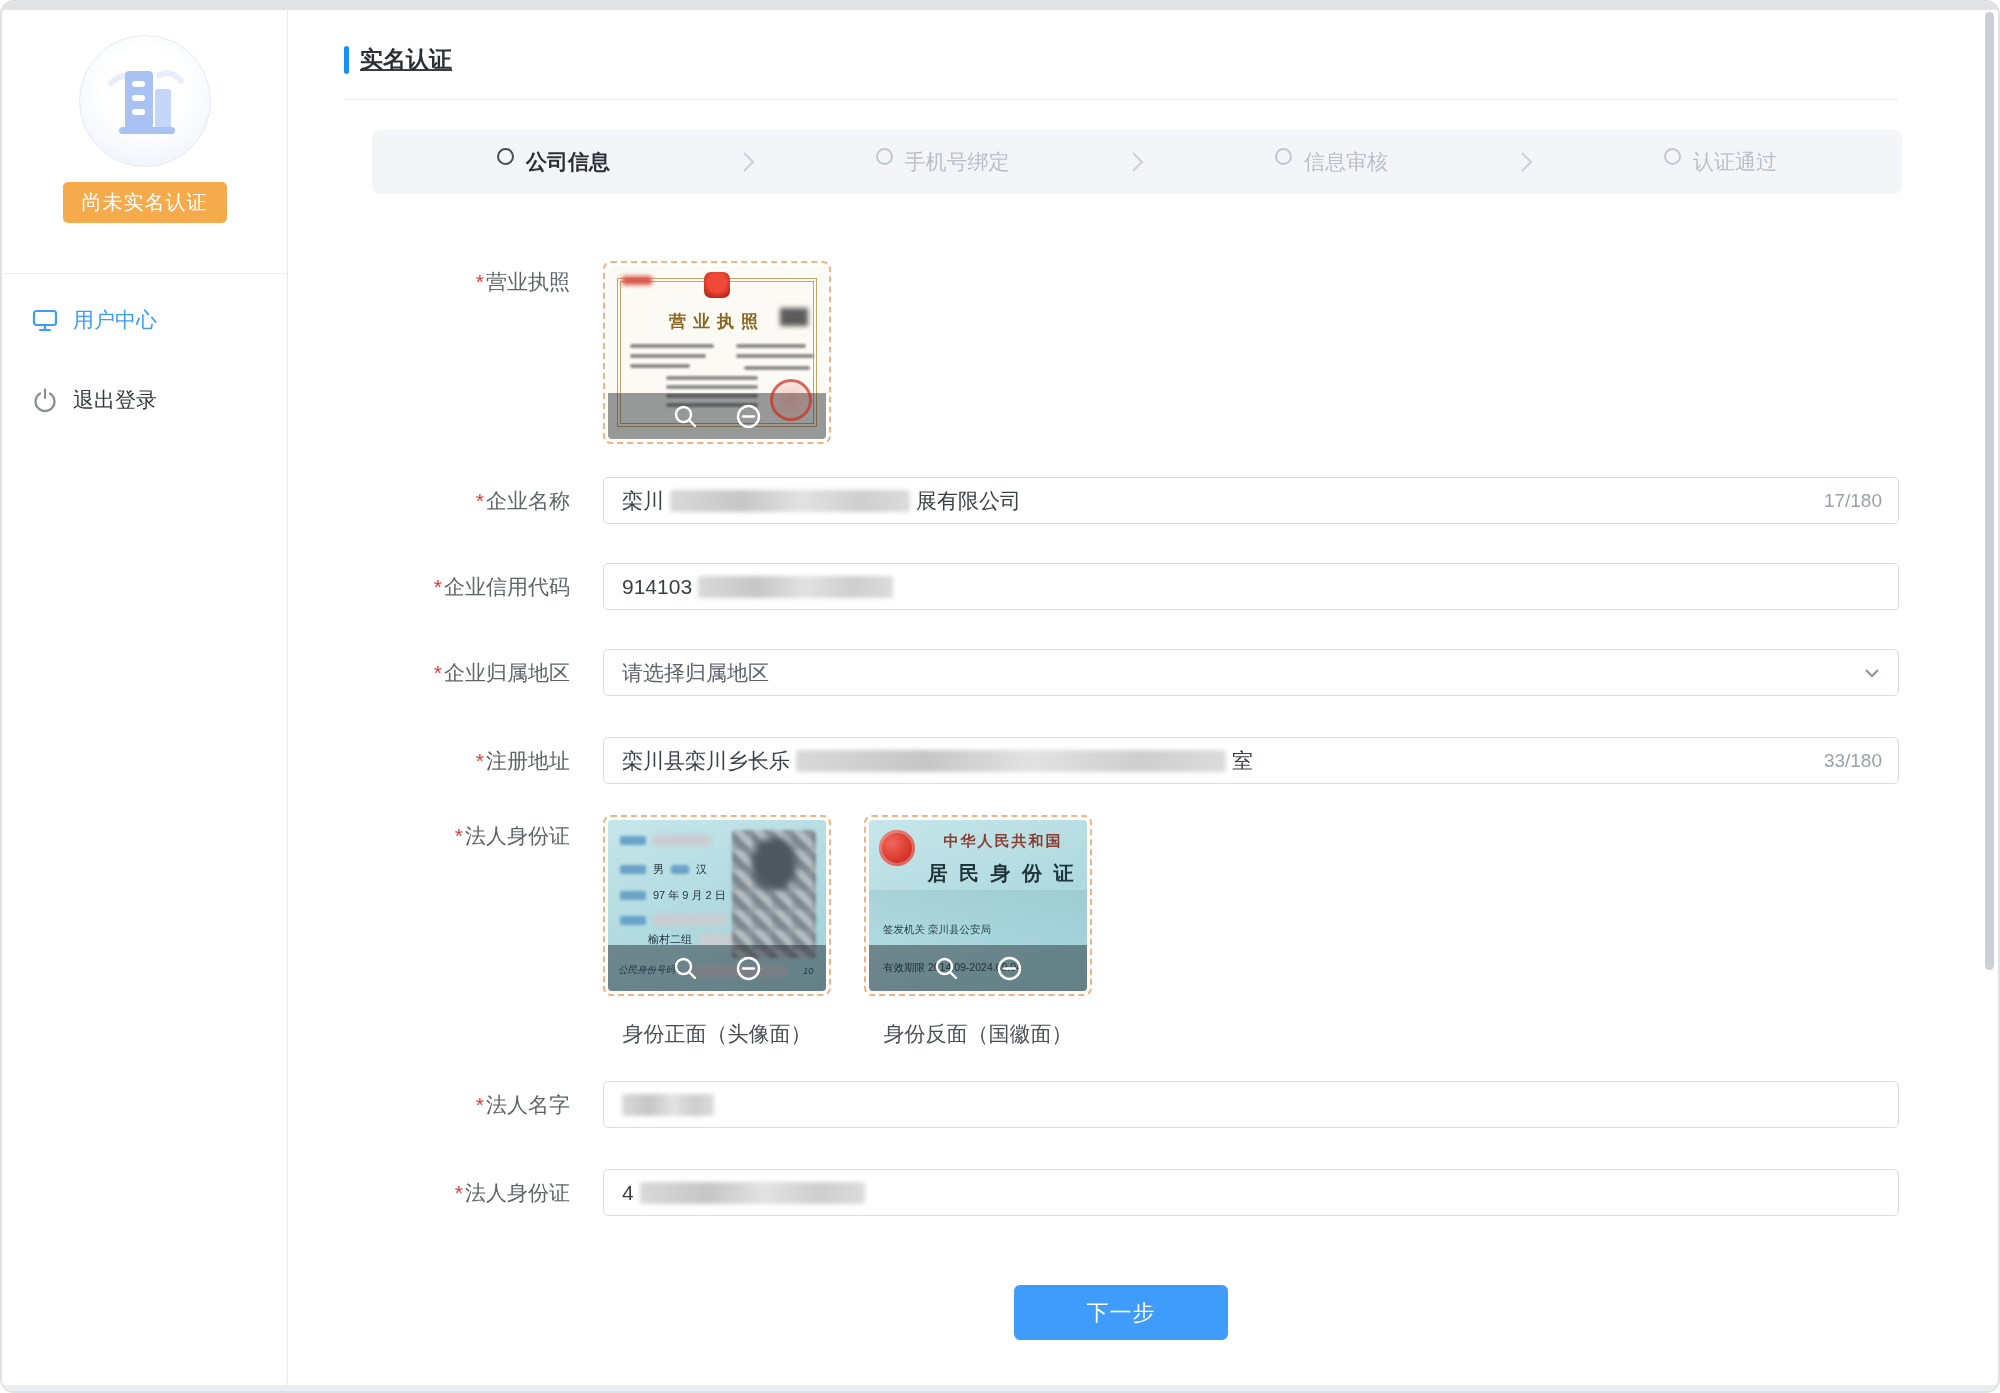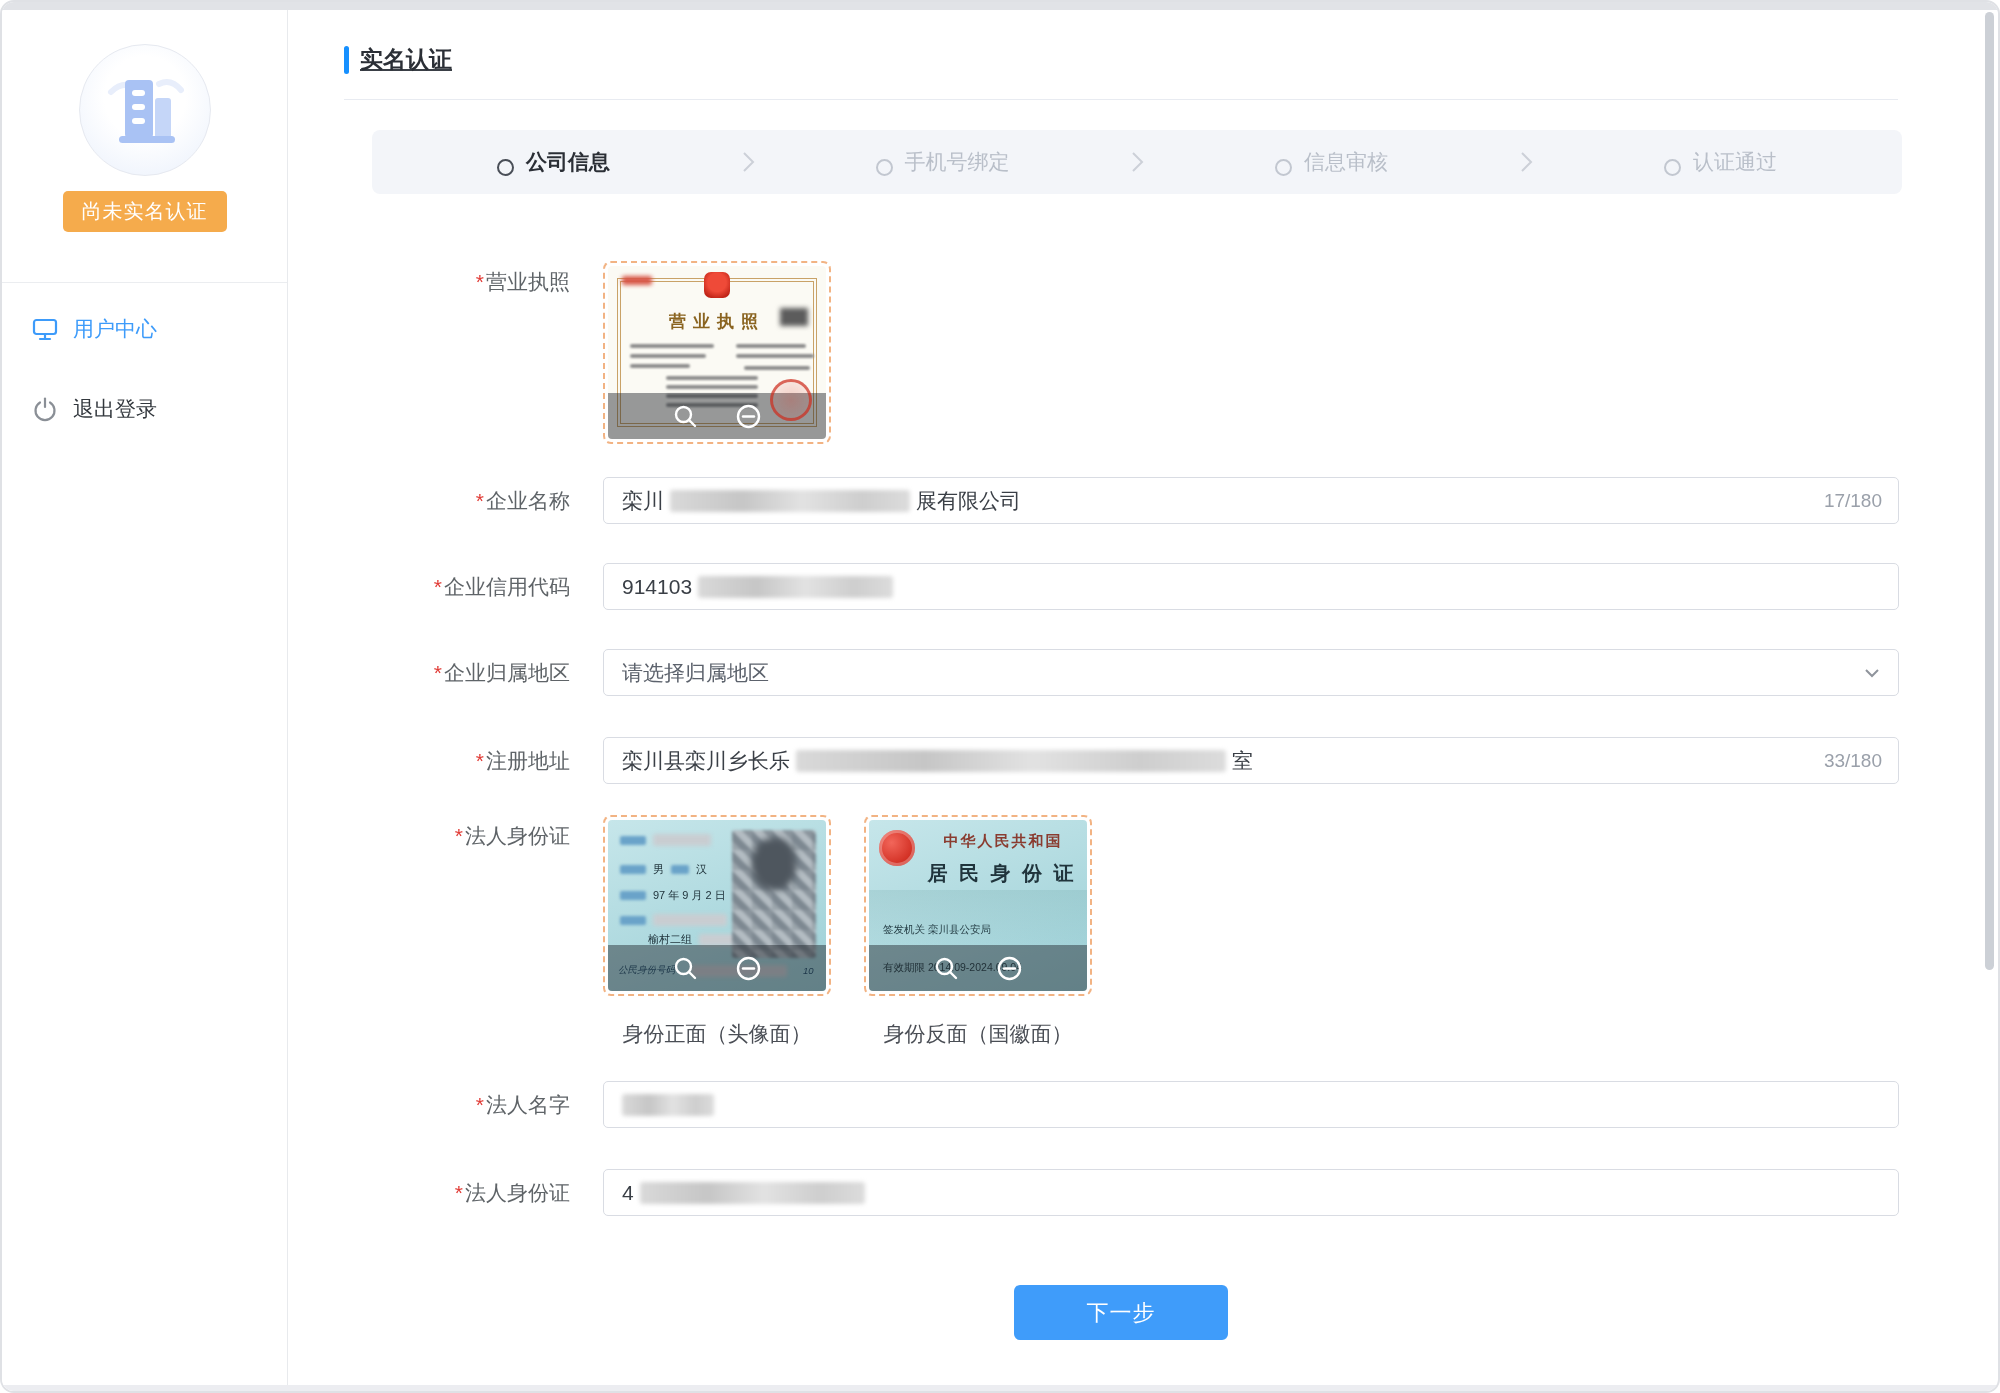--- a/index.html
+++ b/index.html
@@ -12,21 +12,21 @@
   .window {
     position:relative; width:2000px; height:1393px;
     border:2px solid #dfe1e5; border-radius:14px; overflow:hidden;
     display:flex; flex-direction:column; background:#fff;
   }
   .chrome-strip { height:8px; background:#e1e3e7; flex:0 0 auto; }
   .bottom-strip { position:absolute; left:0; right:0; bottom:0; height:6px; background:#eceDF1; background:#ecedf1; }
   .shell { flex:1; display:flex; min-height:0; }
 
   
-  .sidebar { width:286px; flex:0 0 286px; border-right:1px solid #e8eaed; padding-top:34px; background:#fff; }
+  .sidebar { width:286px; flex:0 0 286px; border-right:1px solid #e8eaed; padding-top:25px; background:#fff; }
   .avatar {
     width:132px; height:132px; margin:0 auto; border-radius:50%;
     border:1px solid #e6e9f0; background:radial-gradient(circle at 50% 40%, #ffffff 40%, #f2f6fd 75%, #eaf0fb);
     display:flex; align-items:center; justify-content:center; overflow:hidden;
   }
   .badge {
     margin:15px auto 0; width:fit-content; background:#f5ab4c; color:#fff;
     font-size:20px; padding:7px 19px; border-radius:5px; letter-spacing:1px;
   }
   .side-divider { margin-top:50px; border-top:1px solid #ebedf0; }
@@ -42,21 +42,21 @@
   .page-header { display:flex; align-items:center; gap:11px;text-decoration:underline; }
   .accent-bar { width:5px; height:28px; background:#1690ff; border-radius:3px; }
   .page-title { font-size:23px; font-weight:bold; color:#2b2f36; }
   .header-divider { margin-top:24px; border-top:1px solid #e8ebf1; }
 
   
   .steps {
     margin:30px 0 0 28px; width:1530px; height:64px; background:#f3f5f9;
     border-radius:8px; display:flex; align-items:center;
   }
-  .step { flex:1; display:flex; align-items:flex-end; justify-content:center; gap:12px; font-size:21px; color:#b9bfc9; }
+  .step { flex:1; display:flex; align-items:flex-start; justify-content:center; gap:12px; font-size:21px; color:#b9bfc9; }
   .step .circle { width:17px; height:17px; border-radius:50%; border:2px solid #c2c7d0; }
   .step.active { color:#2b2f36; font-weight:bold; }
   .step.active .circle { border-color:#4a4f58; }
   .step-sep { width:26px; height:26px; color:#ccd0d8; flex:0 0 auto; }
 
   
   .form { margin-top:67px; }
   .frow { display:flex; }
   .frow + .frow { margin-top:39px; }
   .frow.gap-lg { margin-top:33px; }

